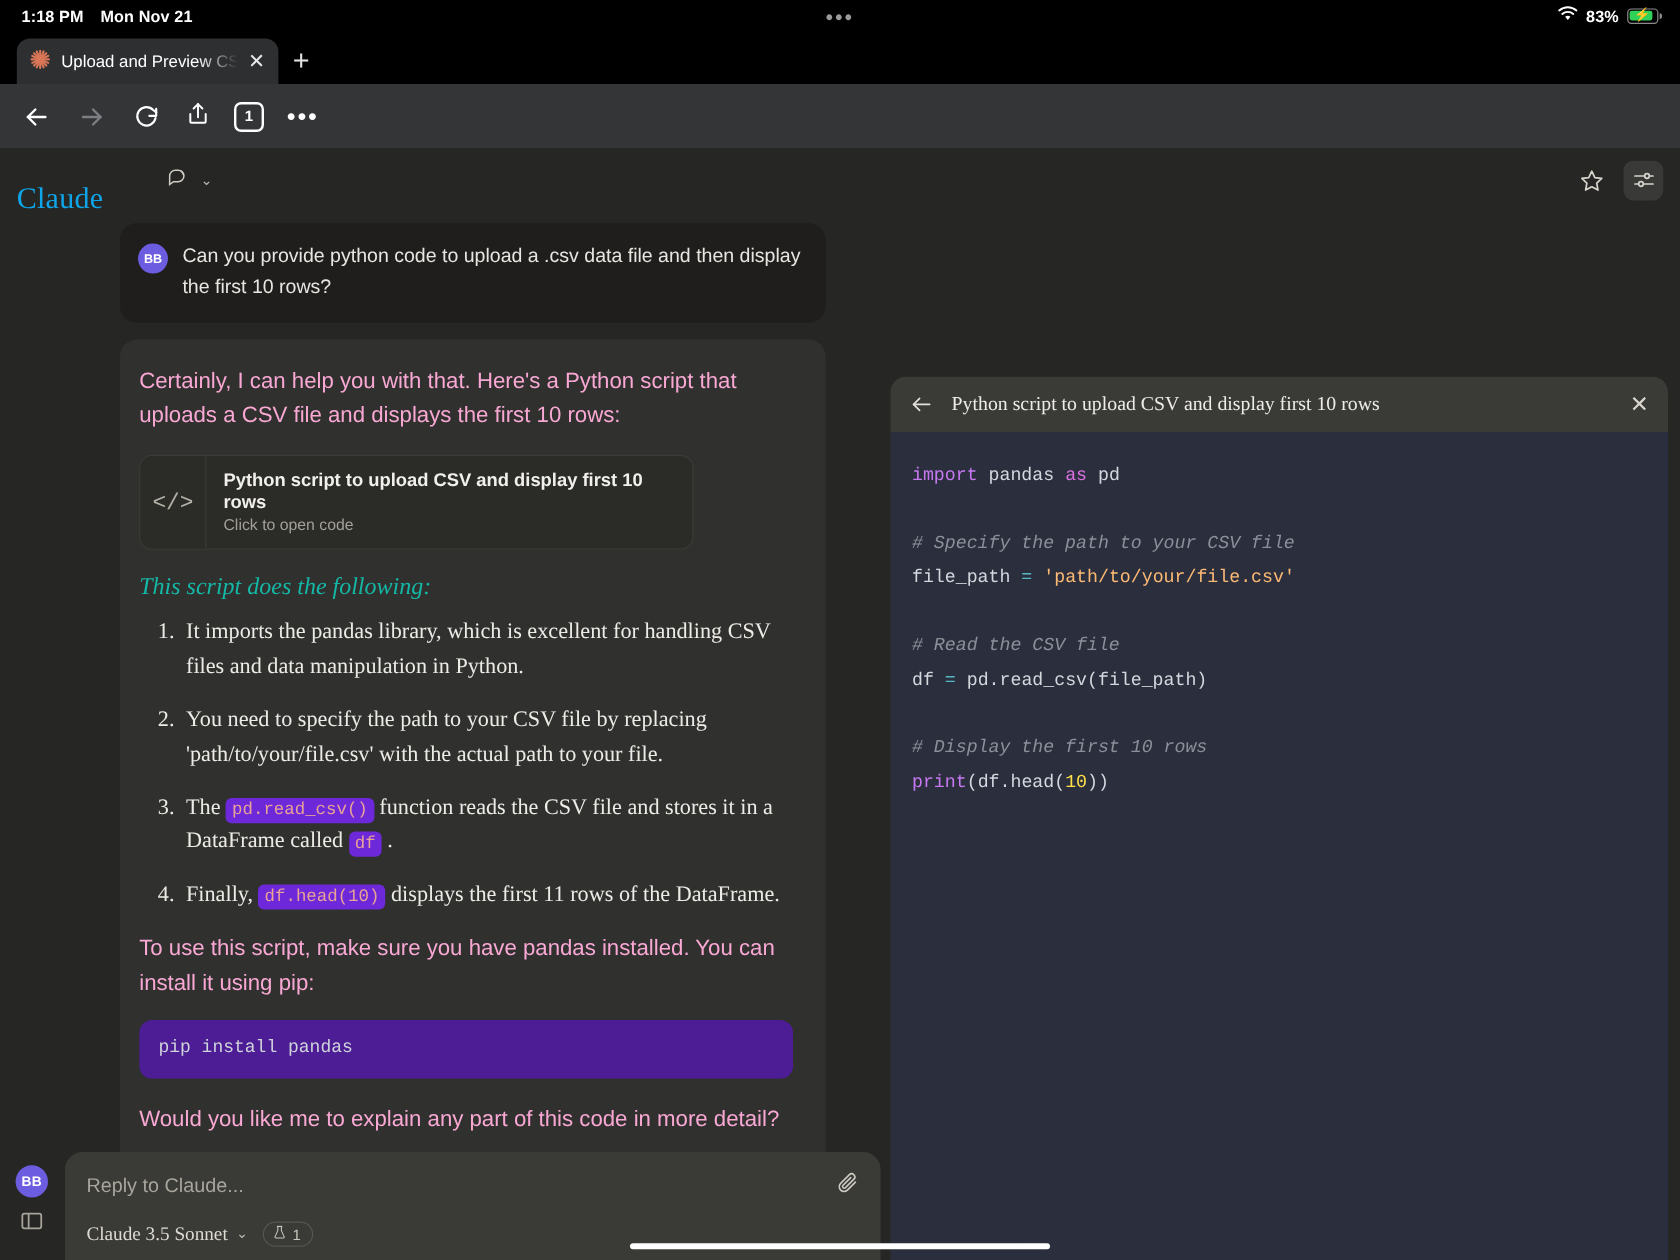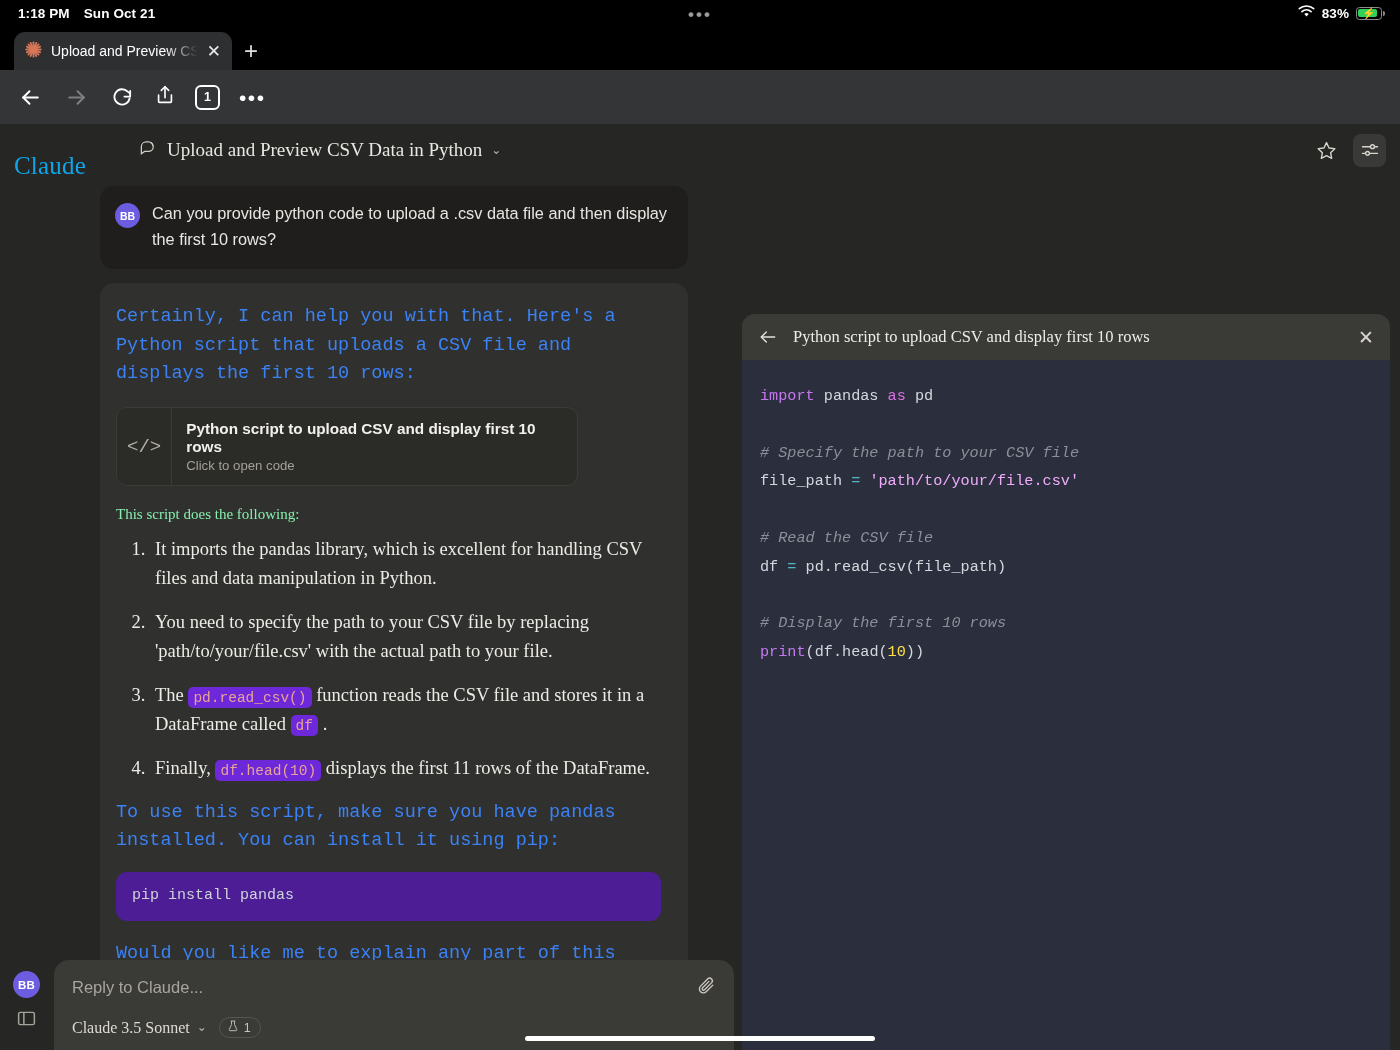--- a/index.html
+++ b/index.html
@@ -95,35 +95,35 @@
 
   .user-msg { background: #1f1e1d; border-radius: 14px; padding: 15px 18px 17px 15px;
     display: flex; gap: 12px; }
   .user-avatar { flex: 0 0 auto; width: 25px; height: 25px; border-radius: 50%;
     background: #6c5ce0; color: #fff; font-size: 10.5px; font-weight: 700;
     display: flex; align-items: center; justify-content: center; margin-top: 2px; }
   .user-text { color: #e8e6e1; font-size: 16.3px; line-height: 1.58; }
 
   .assistant { margin-top: 14px; background: #30302e; border-radius: 14px;
     padding: 20px 20px 22px 16px; }
-  .a-para { font-family: Liberation Mono, monospace; color: #3b82f6;
+  .a-para { font-family: Liberation Sans, sans-serif; color: #f9a8d4;
     font-size: 18.5px; line-height: 1.53; }
 
   .artifact-card { margin: 19px 0 0 0; background: #2b2b28; border: 1px solid #3b3b37;
     border-radius: 11px; display: flex; align-items: stretch; overflow: hidden;
     width: 462px; cursor: pointer; }
   .ac-icon { width: 57px; display: flex; align-items: center; justify-content: center;
     color: #b4b0a6; font-size: 19px; font-family: "Liberation Mono", monospace;
     border-right: 1px solid #3b3b37; background: #2b2b28; }
   .ac-body { padding: 12px 14px; }
   .ac-title { color: #f2f0eb; font-size: 15.3px; font-weight: 700; }
   .ac-sub { color: #a3a098; font-size: 13.2px; margin-top: 2px; }
 
-  .a-sub { font-family: "Liberation Serif", serif; color: #86efac; font-size: 15px;
-    margin-top: 20px; }
+  .a-sub { font-family: "Liberation Serif", serif; color: #14b8a6; font-size: 20px;
+    margin-top: 20px; font-style: italic; }
   ol.steps { margin: 12px 0 0 0; padding-left: 34px; }
   ol.steps li { font-family: "Liberation Serif", serif; color: #edebe6;
     font-size: 18.5px; line-height: 1.54; margin-bottom: 16px; padding-left: 5px; }
   code.inline { font-family: "Liberation Mono", monospace; font-size: 14.5px;
     background: #6d28d9; color: #e8a296; padding: 2.5px 5px; border-radius: 5px; }
 
   .codeblock { margin-top: 17px; border-radius: 11px; overflow: hidden; width: 545px; }
   .cb-head { background: #1f1e1c; height: 38px; display: flex; align-items: center;
     justify-content: flex-end; padding-right: 14px; }
   .cb-copy { display: flex; align-items: center; gap: 6px; color: #b6b3ab;
@@ -157,38 +157,38 @@
   .ap-back { color: #e4e1da; cursor: pointer; display: flex; }
   .ap-title { font-family: "Liberation Serif", serif; color: #eeece7; font-size: 16.5px; }
   .ap-close { margin-left: auto; color: #d9d6cf; font-size: 19px; cursor: pointer;
     line-height: 1; }
   .ap-code { flex: 1; background: #2b2f3d; padding: 22px 18px;
     font-family: "Liberation Mono", monospace; font-size: 15.2px; line-height: 1.87;
     white-space: pre; overflow: auto; color: #d4d7de; }
   .tk-kw { color: #c678f0; }
   .tk-kw2 { color: #d96fe0; }
   .tk-cm { color: #8b8f99; font-style: italic; }
-  .tk-str { color: #f0abfc; text-align: center; }
+  .tk-str { color: #fdba74; text-align: center; }
   .tk-op { color: #56b6c2; }
   .tk-num { color: #fde047; }
   .tk-fn { color: #c678f0; }
 
   
   .home-ind { position: absolute; bottom: 9px; left: 50%; transform: translateX(-50%);
     width: 350px; height: 5px; background: #fff; border-radius: 3px; }
 </style>
 </head>
 <body>
 
 <div id="app">
 
   <div class="statusbar">
     <div class="sb-left">
       <span>1:18 PM</span>
-      <span>Sun Oct 21</span>
+      <span>Mon Nov 21</span>
     </div>
     <div class="sb-dots">•••</div>
     <div class="sb-right">
       <span>
         <svg width="17" height="13" viewBox="0 0 17 13">
             <path d="M8.5 11.6l2.2-2.6a3.4 3.4 0 0 0-4.4 0l2.2 2.6z" fill="#fff"></path>
             <path d="M3.9 6.6a7 7 0 0 1 9.2 0" stroke="#fff" stroke-width="1.6" fill="none" stroke-linecap="round"></path>
             <path d="M1.3 3.7a10.9 10.9 0 0 1 14.4 0" stroke="#fff" stroke-width="1.6" fill="none" stroke-linecap="round"></path>
           </svg>
       </span>
@@ -258,21 +258,20 @@
 
     <div class="claude-header">
       <div class="brand">Claude</div>
       <div class="convo">
         <span>
           <svg width="19" height="19" viewBox="0 0 24 24" fill="none" stroke="#cfccc4" stroke-width="1.6">
               <path d="M3 11a6 6 0 0 1 6-6h3a6 6 0 0 1 0 12H7l-4 3z"></path>
               <path d="M14.5 5.5a5 5 0 0 1 3 4.5"></path>
             </svg>
         </span>
-        <span>Upload and Preview CSV Data in Python</span>
         <span class="chev">⌄</span>
       </div>
       <div class="hdr-right">
         <div class="icon-btn">
           <svg width="21" height="21" viewBox="0 0 24 24" fill="none" stroke="currentColor" stroke-width="1.6" stroke-linejoin="round">
               <polygon points="12 3 14.9 9.1 21.5 9.9 16.7 14.5 17.9 21 12 17.9 6.1 21 7.3 14.5 2.5 9.9 9.1 9.1"></polygon>
             </svg>
         </div>
         <div class="icon-btn active">
           <svg width="20" height="20" viewBox="0 0 24 24" fill="none" stroke="currentColor" stroke-width="1.7" stroke-linecap="round">

